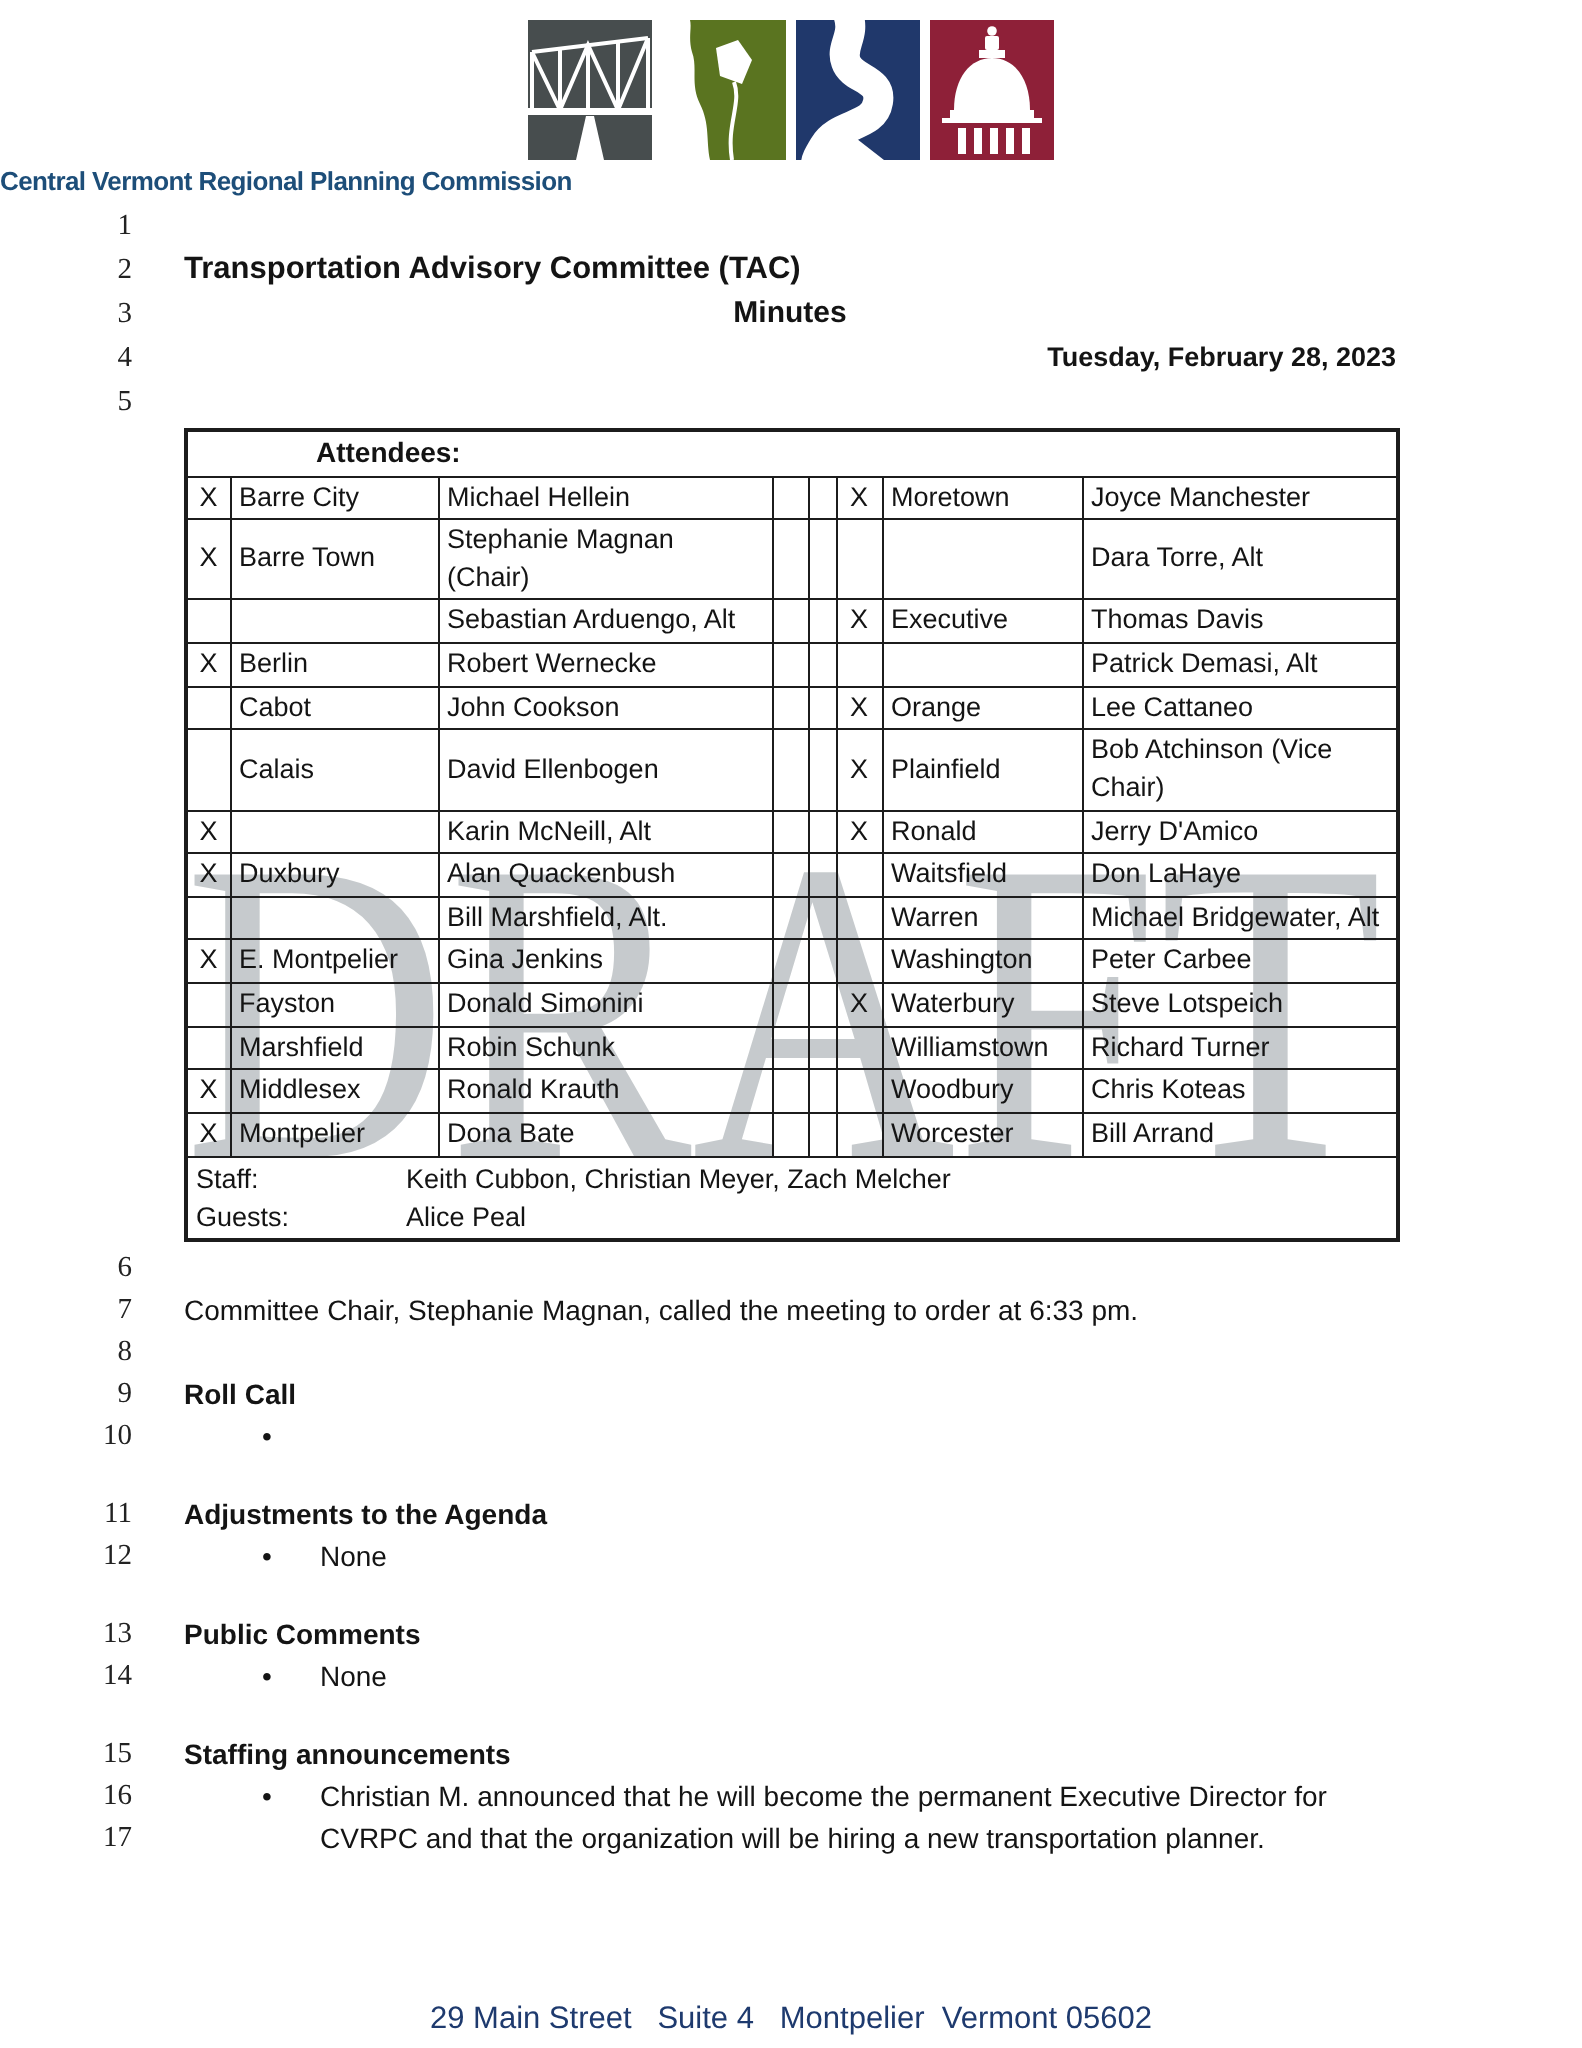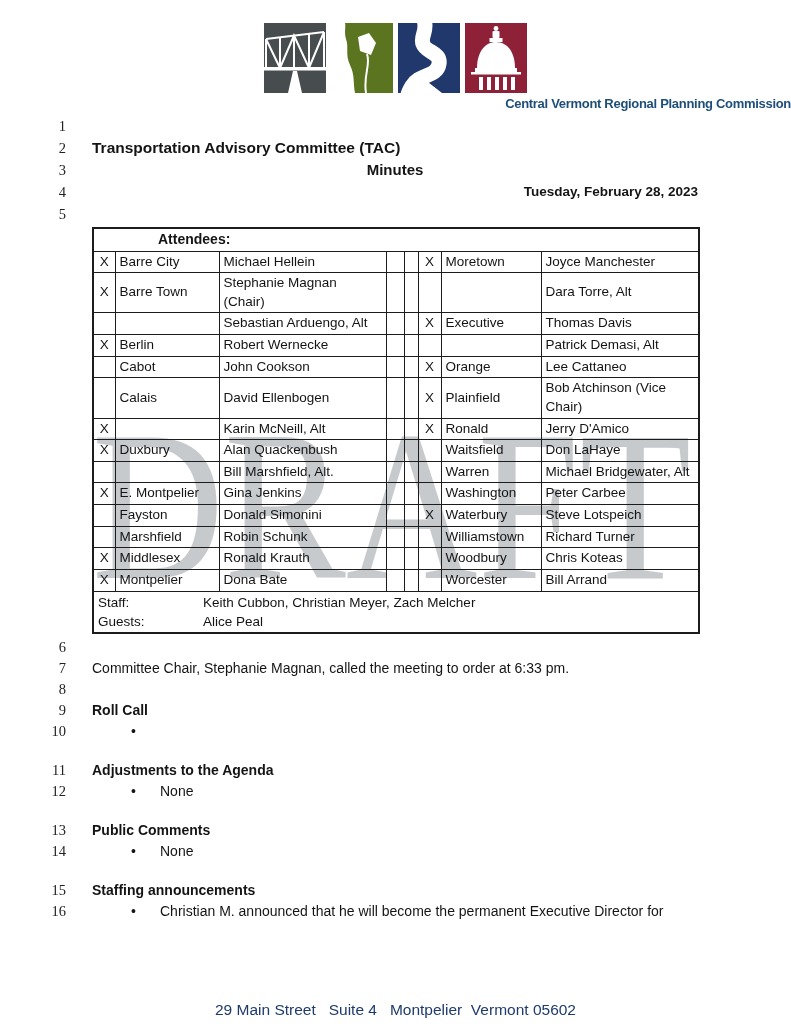--- a/index.html
+++ b/index.html
@@ -9,21 +9,21 @@
     background:#ffffff; overflow:hidden;
     font-family:"Liberation Sans", sans-serif; color:#141414;
   }
   .watermark {
     position:absolute; left:92px; top:398px; z-index:0;
     font-family:"Liberation Serif", serif; font-size:215px; line-height:1;
     color:var(--watermark-gray,#b9bec1); opacity:.8;
     transform:scaleX(.85); transform-origin:left top;
     pointer-events:none; user-select:none;
   }
-  header { position:relative; z-index:1; padding-top:23px; text-align:right; }
+  header { position:relative; z-index:1; padding-top:10px; text-align:left; }
   .logo-row { display:flex; justify-content:center; gap:5px; }
   .logo-tile { width:62px; height:70px; display:block; }
   .org-name {
     margin-top:3px; font-weight:bold; font-size:13px; letter-spacing:-0.3px;
     color:var(--brand-blue,#1d4e79);
   }
   main { position:relative; z-index:1; margin-top:4px; }
   .line { display:flex; align-items:flex-start; min-height:21px; }
   .num {
     width:70px; flex:none; text-align:right; padding-right:4px;
@@ -372,20 +372,24 @@
           <span class="num">15</span>
           <span class="content heading">Staffing announcements</span>
         </div>
         <div class="line ">
           <span class="num">16</span>
           <span class="content bullet">
             <span class="dot">•</span>
             <span>Christian M. announced that he will become the permanent Executive Director for</span>
           </span>
         </div>
+        <div class="line ">
+          <span class="num">17</span>
+          <span class="content cont">CVRPC and that the organization will be hiring a new transportation planner.</span>
+        </div>
       </div>
   </main>
 
   <footer>
     <div>29 Main Street   Suite 4   Montpelier  Vermont 05602</div>
     
   </footer>
 
 </div>
 

